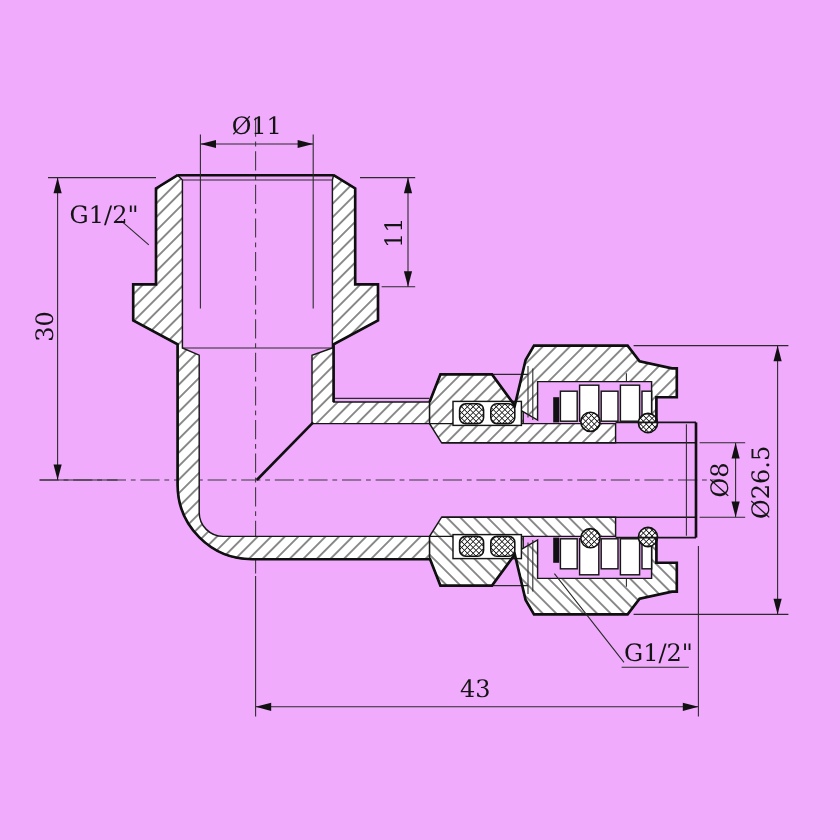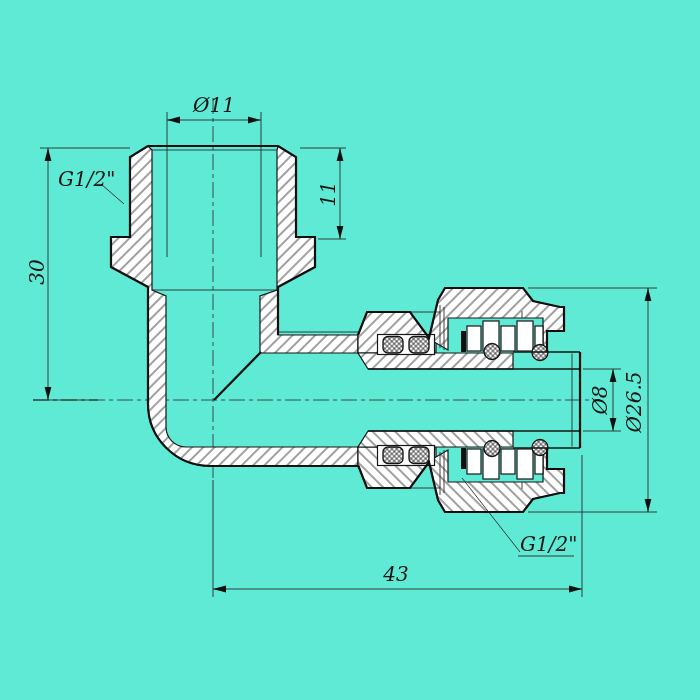--- a/index.html
+++ b/index.html
@@ -1,16 +1,16 @@
 <!DOCTYPE html>
 <html><head>
 <meta charset="utf-8">
 <style>
   html,body{margin:0;padding:0;background:#ffffff;}
-  #canvas{width:700px;height:700px;position:relative;background:#5eead4;overflow:hidden;font-style:italic;}
+  #canvas{width:700px;height:700px;position:relative;background:#f0abfc;overflow:hidden;}
   svg{display:block;}
   text{font-family:"DejaVu Serif","Liberation Serif",serif;fill:#141414;}
   .dimtxt{font-size:20px;}
   .thin{stroke:#2a2a2a;stroke-width:0.9;fill:none;}
   .med{stroke:#161616;stroke-width:1.3;fill:none;}
   .thick{stroke:#0f0f0f;stroke-width:2.2;fill:none;stroke-linejoin:miter;}
   .cl{stroke:#3a3a3a;stroke-width:0.9;fill:none;stroke-dasharray:16 4 4 4;}
   .arrow{fill:#111;stroke:none;}
   .hatched{fill:url(#hatch);stroke:#161616;stroke-width:1.2;}
   .xh{fill:url(#xhatch);stroke:#111;stroke-width:1.3;}

